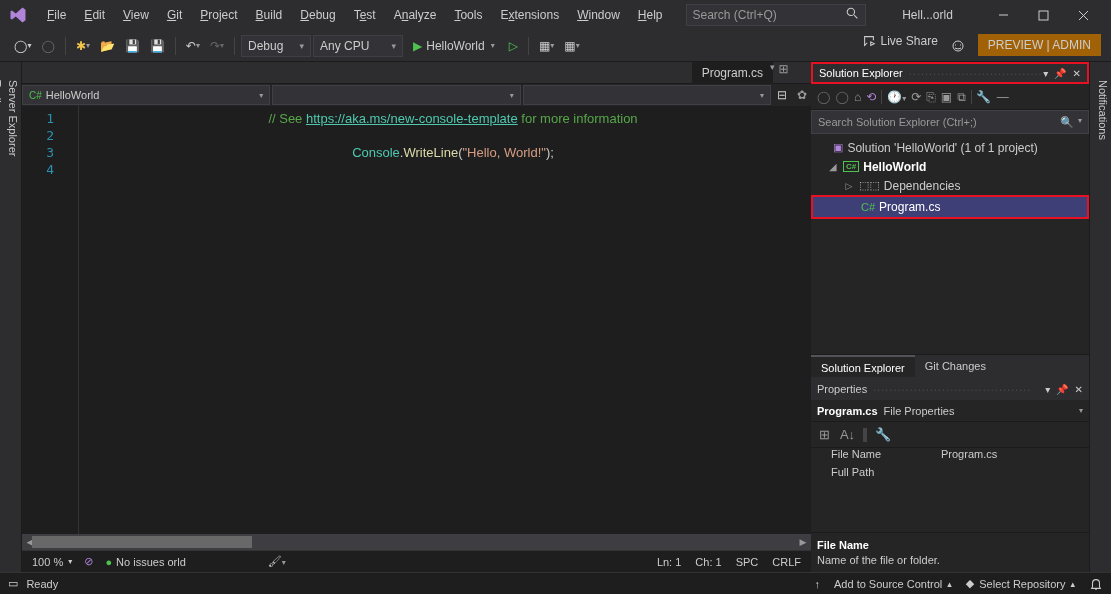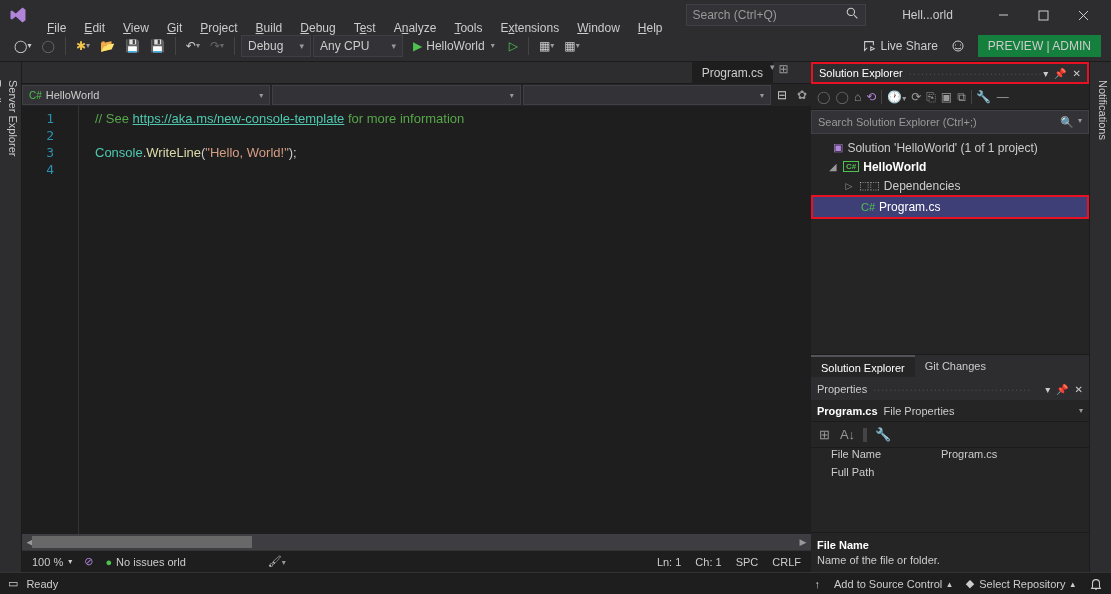--- a/index.html
+++ b/index.html
@@ -1,55 +1,55 @@
 <!DOCTYPE html>
 <html><head>
 <meta charset="utf-8">
 <style>
 * { box-sizing: border-box; margin: 0; padding: 0; font-family: 'Segoe UI', Tahoma, sans-serif; }
 body { background: #1e1e1e; color: #ccc; width: 1111px; height: 594px; overflow: hidden; font-size: 12px; }
 
 .titlebar { height: 30px; background: #2d2d30; display: flex; align-items: center; padding: 0 8px; }
 .logo { width: 20px; height: 18px; margin-right: 10px; display:flex;align-items:center;justify-content:center;font-size:10px;font-weight:bold;color:#fff;}
-.menu-item { padding: 13px 9px; color: #ccc; cursor: pointer; height: 30px; line-height: 30px; }
+.menu-item { padding: 0 9px; color: #ccc; cursor: pointer; height: 30px; line-height: 30px; }
 .menu-item u { text-decoration: underline; }
 .search-box { margin-left: 14px; background: #333337; border: 1px solid #3f3f46; height: 22px; width: 180px; display: flex; align-items: center; padding: 0 6px; color: #999; }
 .search-box .si { margin-left: auto; }
 .project-name { margin-left: 30px; color: #ccc; width: 64px; text-align:center; }
 .window-controls { margin-left: auto; display: flex; }
 .win-btn { width: 40px; height: 28px; display: flex; align-items: center; justify-content: center; cursor: pointer; color:#ccc;}
 
 .toolbar { height: 32px; background: #2d2d30; display: flex; align-items: center; padding: 0 10px; gap: 2px; border-bottom:1px solid #1b1b1c;}
 .tb-btn { height: 24px; padding: 0 4px; display: inline-flex; align-items: center; justify-content: center; cursor: pointer; color:#ccc; }
 .tb-sep { width: 1px; height: 18px; background: #444; margin: 0 4px; }
 .combo { background: #333337; border: 1px solid #3f3f46; height: 22px; padding: 0 6px; display: inline-flex; align-items: center; min-width: 70px; cursor:pointer; }
 .combo .dd { margin-left: auto; font-size:9px; color:#999;}
 .start-btn { display: inline-flex; align-items: center; padding: 0 8px; height: 24px; cursor:pointer; }
 .play-icon { color: #4ec24e; margin-right: 4px; }
-.right-tools { margin-left: auto; display: flex; align-items: center; gap: 8px; }
+.right-tools { margin-left: auto; display: flex; align-items: flex-start; gap: 8px; }
 .live-share { display:inline-flex;align-items:center;gap:4px;color:#ccc;cursor:pointer;}
-.preview-btn { background: #15803d; padding: 4px 10px; color: #ccc; cursor:pointer; }
+.preview-btn { background: #a16207; padding: 4px 10px; color: #ccc; cursor:pointer; }
 
 .main-area { display: flex; height: calc(594px - 30px - 32px - 22px); }
 .left-rail { width: 22px; background: #2d2d30; writing-mode: vertical-rl; text-orientation: mixed; padding-top: 10px; color: #ccc; border-right:1px solid #1b1b1c;}
 .left-rail .rail-tab { padding: 8px 2px; cursor:pointer; font-size:11px;}
 .right-rail { width: 22px; background: #2d2d30; writing-mode: vertical-rl; text-orientation: mixed; padding-top: 10px; color: #ccc; border-left:1px solid #1b1b1c;}
 .right-rail .rail-tab { padding: 8px 2px; cursor:pointer; font-size:11px;}
 
 .editor-area { flex: 1; display: flex; flex-direction: column; background: #1e1e1e; }
 .doc-tabs { height: 22px; background: #2d2d30; display: flex; align-items: center; border-bottom:1px solid #1b1b1c; }
 .doc-tab { height: 22px; padding: 0 10px; background: #1e1e1e; display: flex; align-items: center; margin-left: auto; margin-right: 38px; cursor:pointer;}
 .nav-combos { height: 22px; background: #252526; display: flex; gap:2px; padding:1px 0;}
 .nav-combo { flex: 1; background: #333337; border: 1px solid #3f3f46; height: 20px; display: flex; align-items: center; padding: 0 6px; cursor:pointer; font-size:11px;}
 .nav-combo .dd { margin-left:auto; font-size:8px;color:#999;}
 .nav-combo .cs-icon{color:#4ec24e;margin-right:4px;font-size:10px;}
 
 .code-area { flex: 1; display: flex; background: #1e1e1e; overflow:hidden;}
 .gutter { width: 56px; background: #1e1e1e; color: #2b91af; text-align: right; padding: 4px 24px 0 0; font-family: Consolas, monospace; font-size: 13px; line-height: 17px; }
-.code-body { flex: 1; font-family: Consolas, monospace; font-size: 13px; padding: 4px 0 0 16px; line-height: 17px; white-space: pre; border-left:1px solid #333;}
+.code-body { flex: 1; font-family: Consolas, monospace; font-size: 13px; padding: 4px 0 0 16px; line-height: 17px; white-space: pre; border-left:1px solid #333;text-align:center;}
 .code-body .comment { color: #57a64a; }
 .code-body .link { color: #4ec9b0; text-decoration: underline; }
 .code-body .type { color: #4ec9b0; }
 .code-body .method { color: #dcdcaa; }
 .code-body .string { color: #d69d85; }
 .code-body .punct { color: #ccc; }
 .hscroll { height: 16px; background: #3e3e42; position:relative;}
 .hscroll .thumb{position:absolute;left:10px;top:2px;height:12px;width:220px;background:#686868;}
 .hscroll .arrow{position:absolute;top:0;width:16px;height:16px;color:#999;text-align:center;line-height:16px;font-size:9px;}
 

